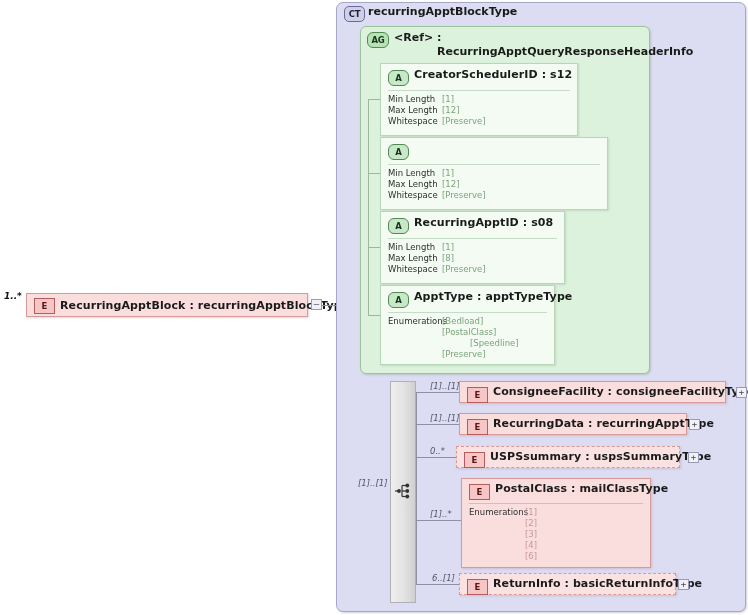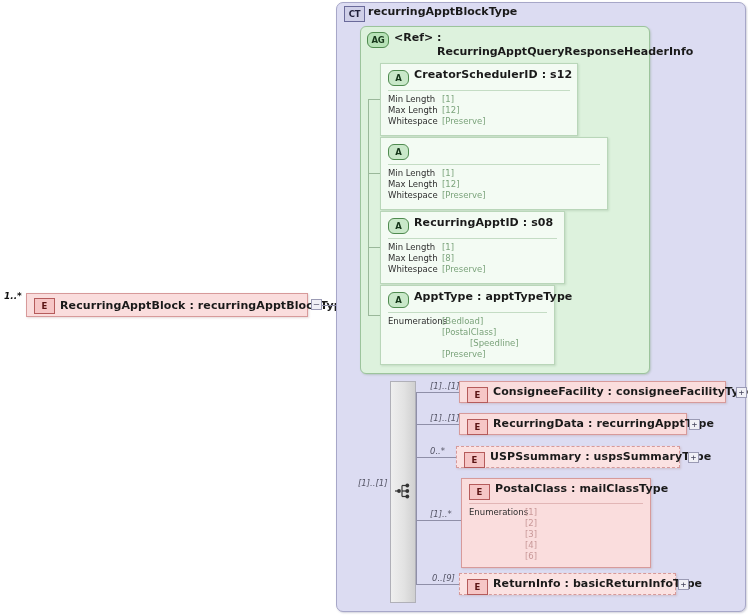--- a/index.html
+++ b/index.html
@@ -41,21 +41,21 @@
     background: #dcdcf2;
     border: 1px solid #a7a7c8;
     border-radius: 7px;
     box-sizing: border-box;
     box-shadow: 1px 1px 2px rgba(120,120,150,0.35);
   }
   #ct-badge {
     left: 344px; top: 6px;
     width: 19px; height: 14px;
     border: 1px solid #6a6a9a;
-    border-radius: 0;
+    border-radius: 5px;
     background: #cfcfe8;
     font-size: 8.5px;
     font-weight: bold;
     color: #20203a;
     text-align: center;
     line-height: 14px;
     letter-spacing: -0.3px;
   }
   #ct-title {
     left: 368px; top: 5px;
@@ -341,18 +341,18 @@
   <div class="elem-rule" style="top:24px;"></div>
   <div class="facet-col-l facet-label" style="top:28px;">Enumerations</div>
   <div class="facet-col-v facet-value" style="left:63px; top:28px;">[1]</div>
   <div class="facet-col-v facet-value" style="left:63px; top:39px;">[2]</div>
   <div class="facet-col-v facet-value" style="left:63px; top:50px;">[3]</div>
   <div class="facet-col-v facet-value" style="left:63px; top:61px;">[4]</div>
   <div class="facet-col-v facet-value" style="left:63px; top:72px;">[6]</div>
 </div>
 
 <div class="abs line-h" style="left:416px; top:584px; width:43px;"></div>
-<div class="abs card-mult" style="left:432px; top:573px;">0..[9]</div>
+<div class="abs card-mult" style="left:432px; top:573px;">6..[1]</div>
 <div class="abs elem-card optional" style="left:459px; top:573px; width:217px; height:22px;">
   <div class="elem-badge">E</div>
   <div class="elem-name card-title">ReturnInfo : basicReturnInfoType</div>
 </div>
 <div class="abs toggle" style="left:678px; top:579px;">+</div>
 
 </body></html>

